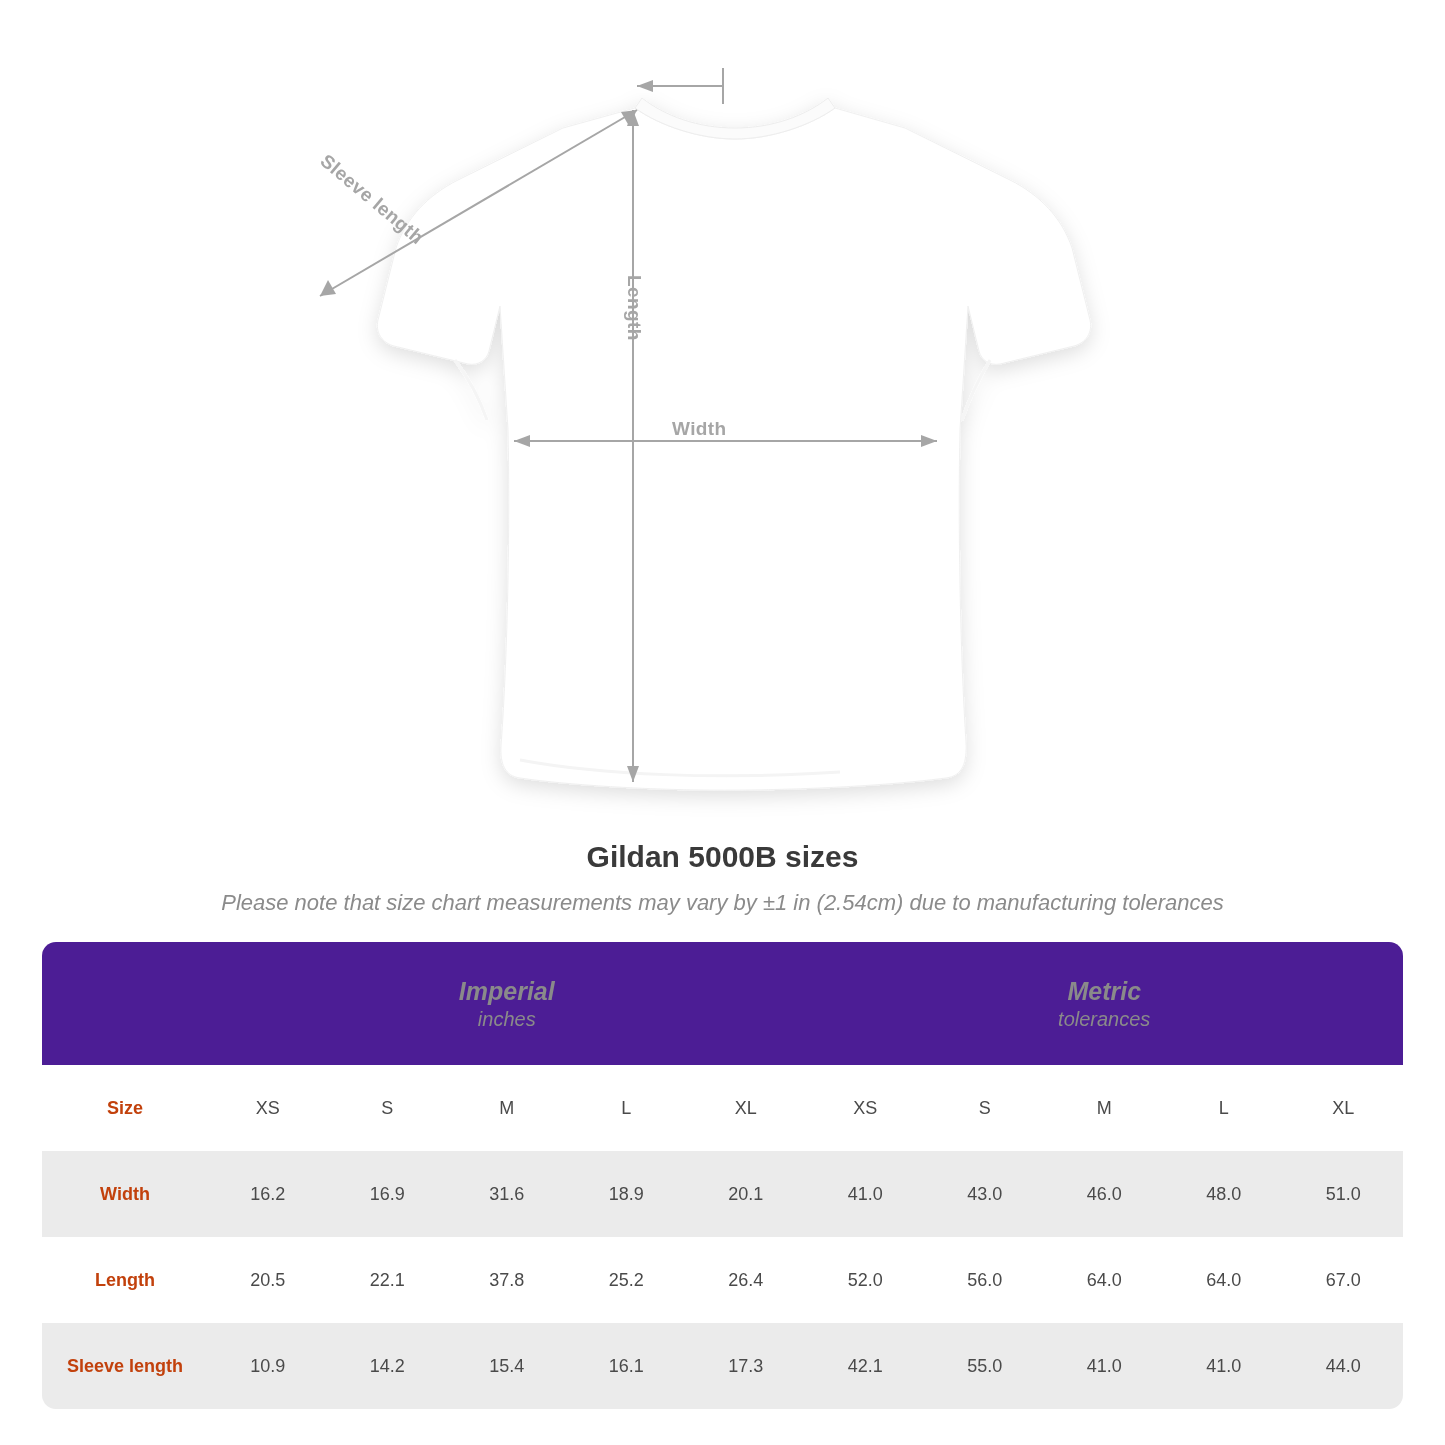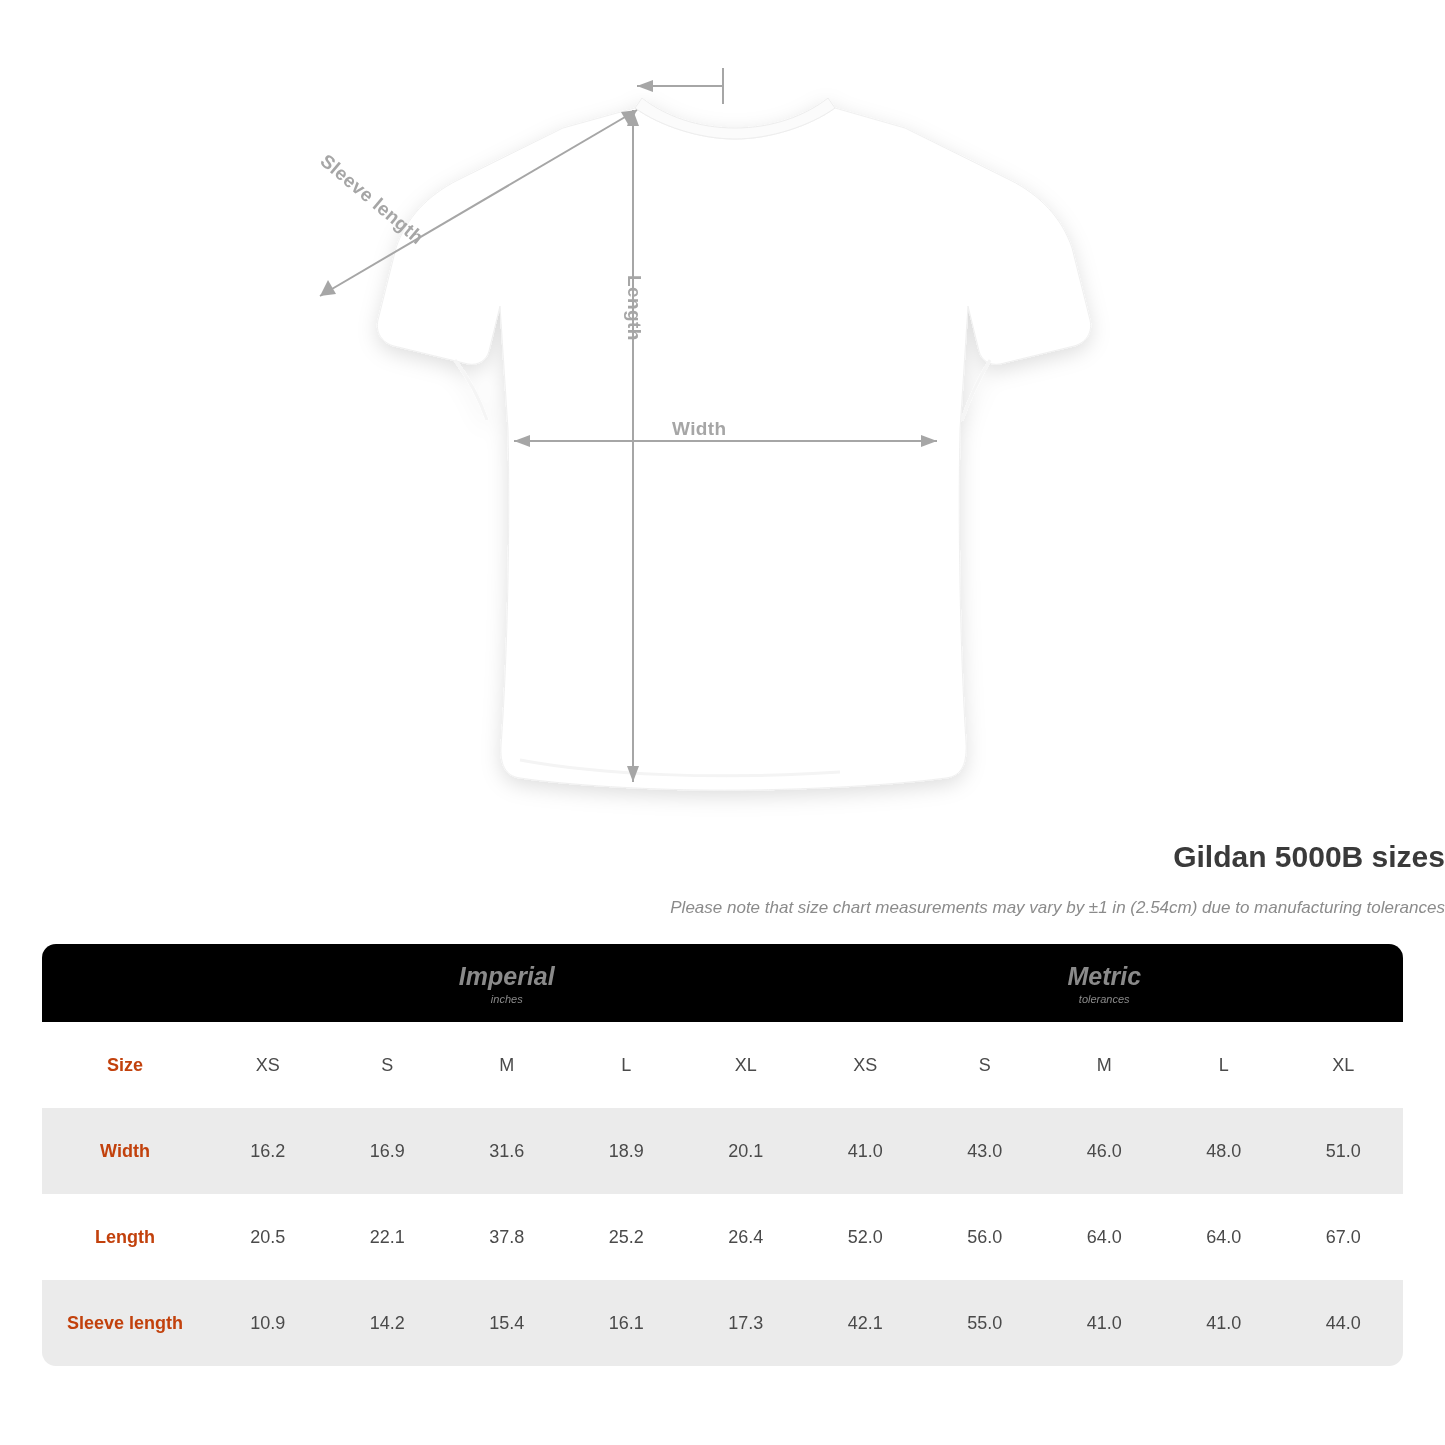--- a/index.html
+++ b/index.html
@@ -53,34 +53,34 @@
     transform: rotate(90deg);
     transform-origin: left top;
   }
   .label-width {
     left: 672px;
     top: 418px;
   }
 
   
   .title-block {
-    text-align: right;
+    text-align: center;
     margin-top: 10px;
   }
   .chart-title {
     font-size: 30px;
     font-weight: bold;
     color: #3a3a3a;
     margin: 0;
   }
   .chart-note {
-    font-size: 17px;
+    font-size: 22px;
     font-style: italic;
     color: #8b8b8b;
-    margin-top: 24px;
+    margin-top: 16px;
   }
 
   
   .table-wrap {
     margin: 26px 42px 0 42px;
     border-radius: 14px;
     overflow: hidden;
   }
   table.size-table {
     width: 100%;
@@ -89,33 +89,33 @@
   }
   table.size-table td,
   table.size-table th {
     text-align: center;
     vertical-align: middle;
     font-size: 18px;
     color: #4a4a4a;
     border: none;
   }
   .unit-row td {
-    background: #000000;
-    height: 78px;
+    background: #4c1d95;
+    height: 123px;
     padding: 0;
   }
   .unit-name {
     font-size: 25px;
     font-style: italic;
     font-weight: bold;
     color: #8a8a8a;
     line-height: 1.25;
   }
   .unit-sub {
-    font-size: 11px;
+    font-size: 20px;
     font-style: italic;
     color: #8a8a8a;
   }
   .head-row td {
     background: #ffffff;
     height: 84px;
     font-size: 18.5px;
     color: #5a5a5a;
   }
   .head-row td.rowlabel,

